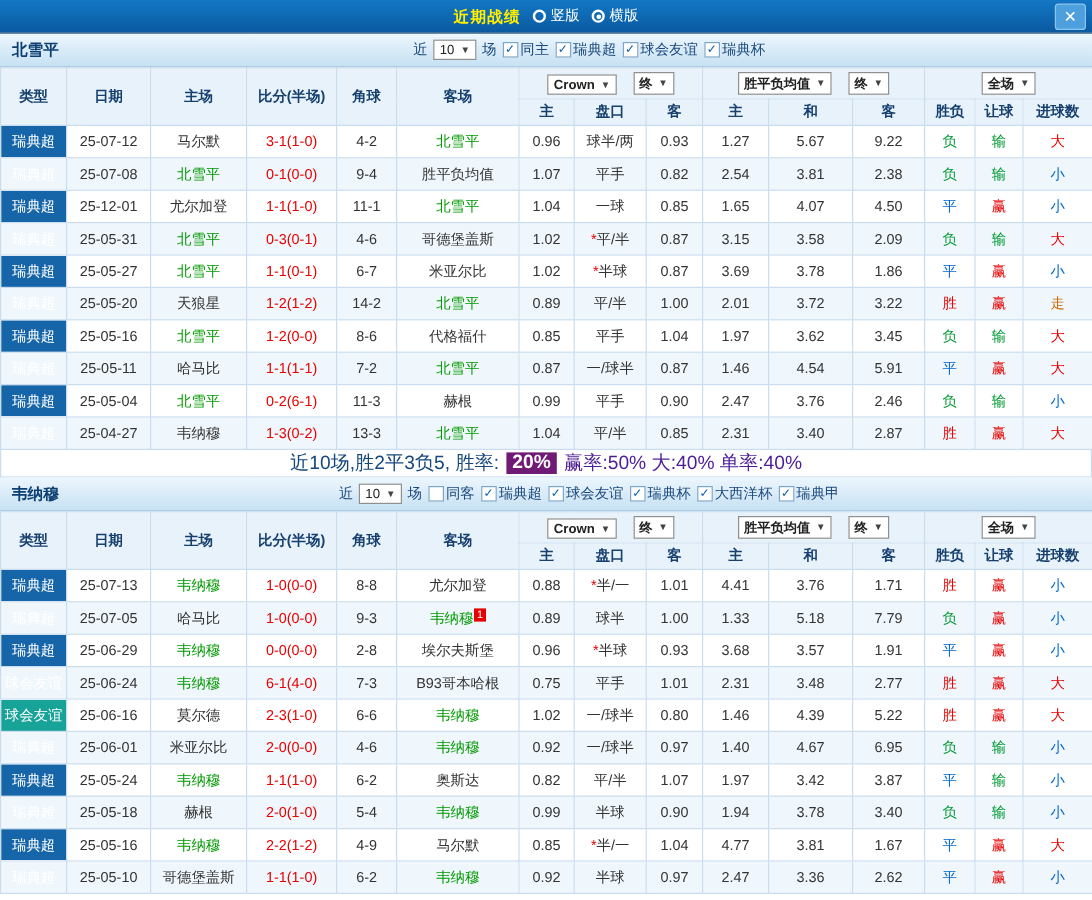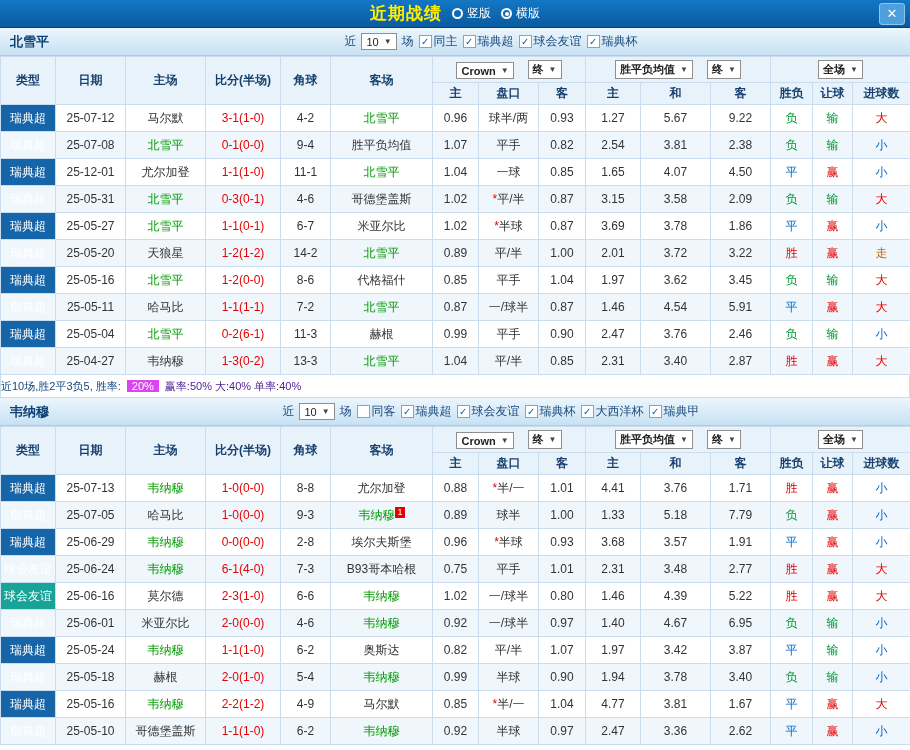--- a/index.html
+++ b/index.html
@@ -2,21 +2,21 @@
 <html><head>
 <meta charset="utf-8">
 <style>
   *{box-sizing:border-box;margin:0;padding:0}
   html,body{width:910px;height:750px;overflow:hidden;background:#fff;
     font-family:"Liberation Sans","DejaVu Sans",sans-serif;font-size:12px;color:#333}
 
   
   .titlebar{height:28px;background:linear-gradient(#1377c4,#0a5aa0);border-bottom:1px solid #05406f;
     display:flex;align-items:center;justify-content:center;gap:10px;position:relative;color:#fff}
-  .titlebar .title{color:#ffee00;font-weight:bold;font-size:17px;letter-spacing:1px}
+  .titlebar .title{color:#ffee00;font-weight:bold;font-size:13px;letter-spacing:1px}
   .radio-label{display:inline-flex;align-items:center;gap:4px;cursor:pointer}
   .radio{width:11px;height:11px;border:2px solid #fff;border-radius:50%;display:inline-block;position:relative;background:transparent}
   .radio.sel::after{content:"";position:absolute;left:1.5px;top:1.5px;width:4px;height:4px;background:#fff;border-radius:50%}
   .close-btn{position:absolute;right:5px;top:3px;width:26px;height:22px;background:#4da0dd;border:1px solid #8cc6ef;
     border-radius:3px;color:#fff;font-weight:bold;font-size:13px;line-height:20px;text-align:center;cursor:pointer}
 
   
   .panel-head{height:28px;background:linear-gradient(#ecf6fd,#c7e1f3);border-bottom:1px solid #aecce5;
     display:flex;align-items:center;padding:0 10px}
   .team-name{font-weight:bold;color:#0d3f73;font-size:13px;min-width:72px}
@@ -45,23 +45,23 @@
 
   .c-r{color:#e60000}
   .c-g{color:#009933}
   .c-b{color:#0066cc}
   .c-o{color:#cc6600}
   .team-green{color:#009900}
   .red-badge{display:inline-block;background:#e60000;color:#fff;font-size:9px;line-height:11px;
     padding:0 2px;margin-left:1px;position:relative;top:-4px}
 
   
-  .summary{height:23px;display:flex;align-items:center;justify-content:flex-start;gap:6px;color:#15477d;
-    border:1px solid #c9ddef;border-top:none;background:#fff;font-size:11px}
-  .rate-badge{background:#d946ef;color:#fff;padding:0 5px;font-weight:normal}
+  .summary{height:23px;display:flex;align-items:center;justify-content:center;gap:6px;color:#15477d;
+    border:1px solid #c9ddef;border-top:none;background:#fff;font-size:16px}
+  .rate-badge{background:#701a75;color:#fff;padding:0 5px;font-weight:bold}
   .summary .rest{color:#4c1d95}
 </style>
 </head>
 <body>
 
 <header class="titlebar">
   <span class="title">近期战绩</span>
   <label class="radio-label">
     <span class="radio"></span>
     <span>竖版</span>

